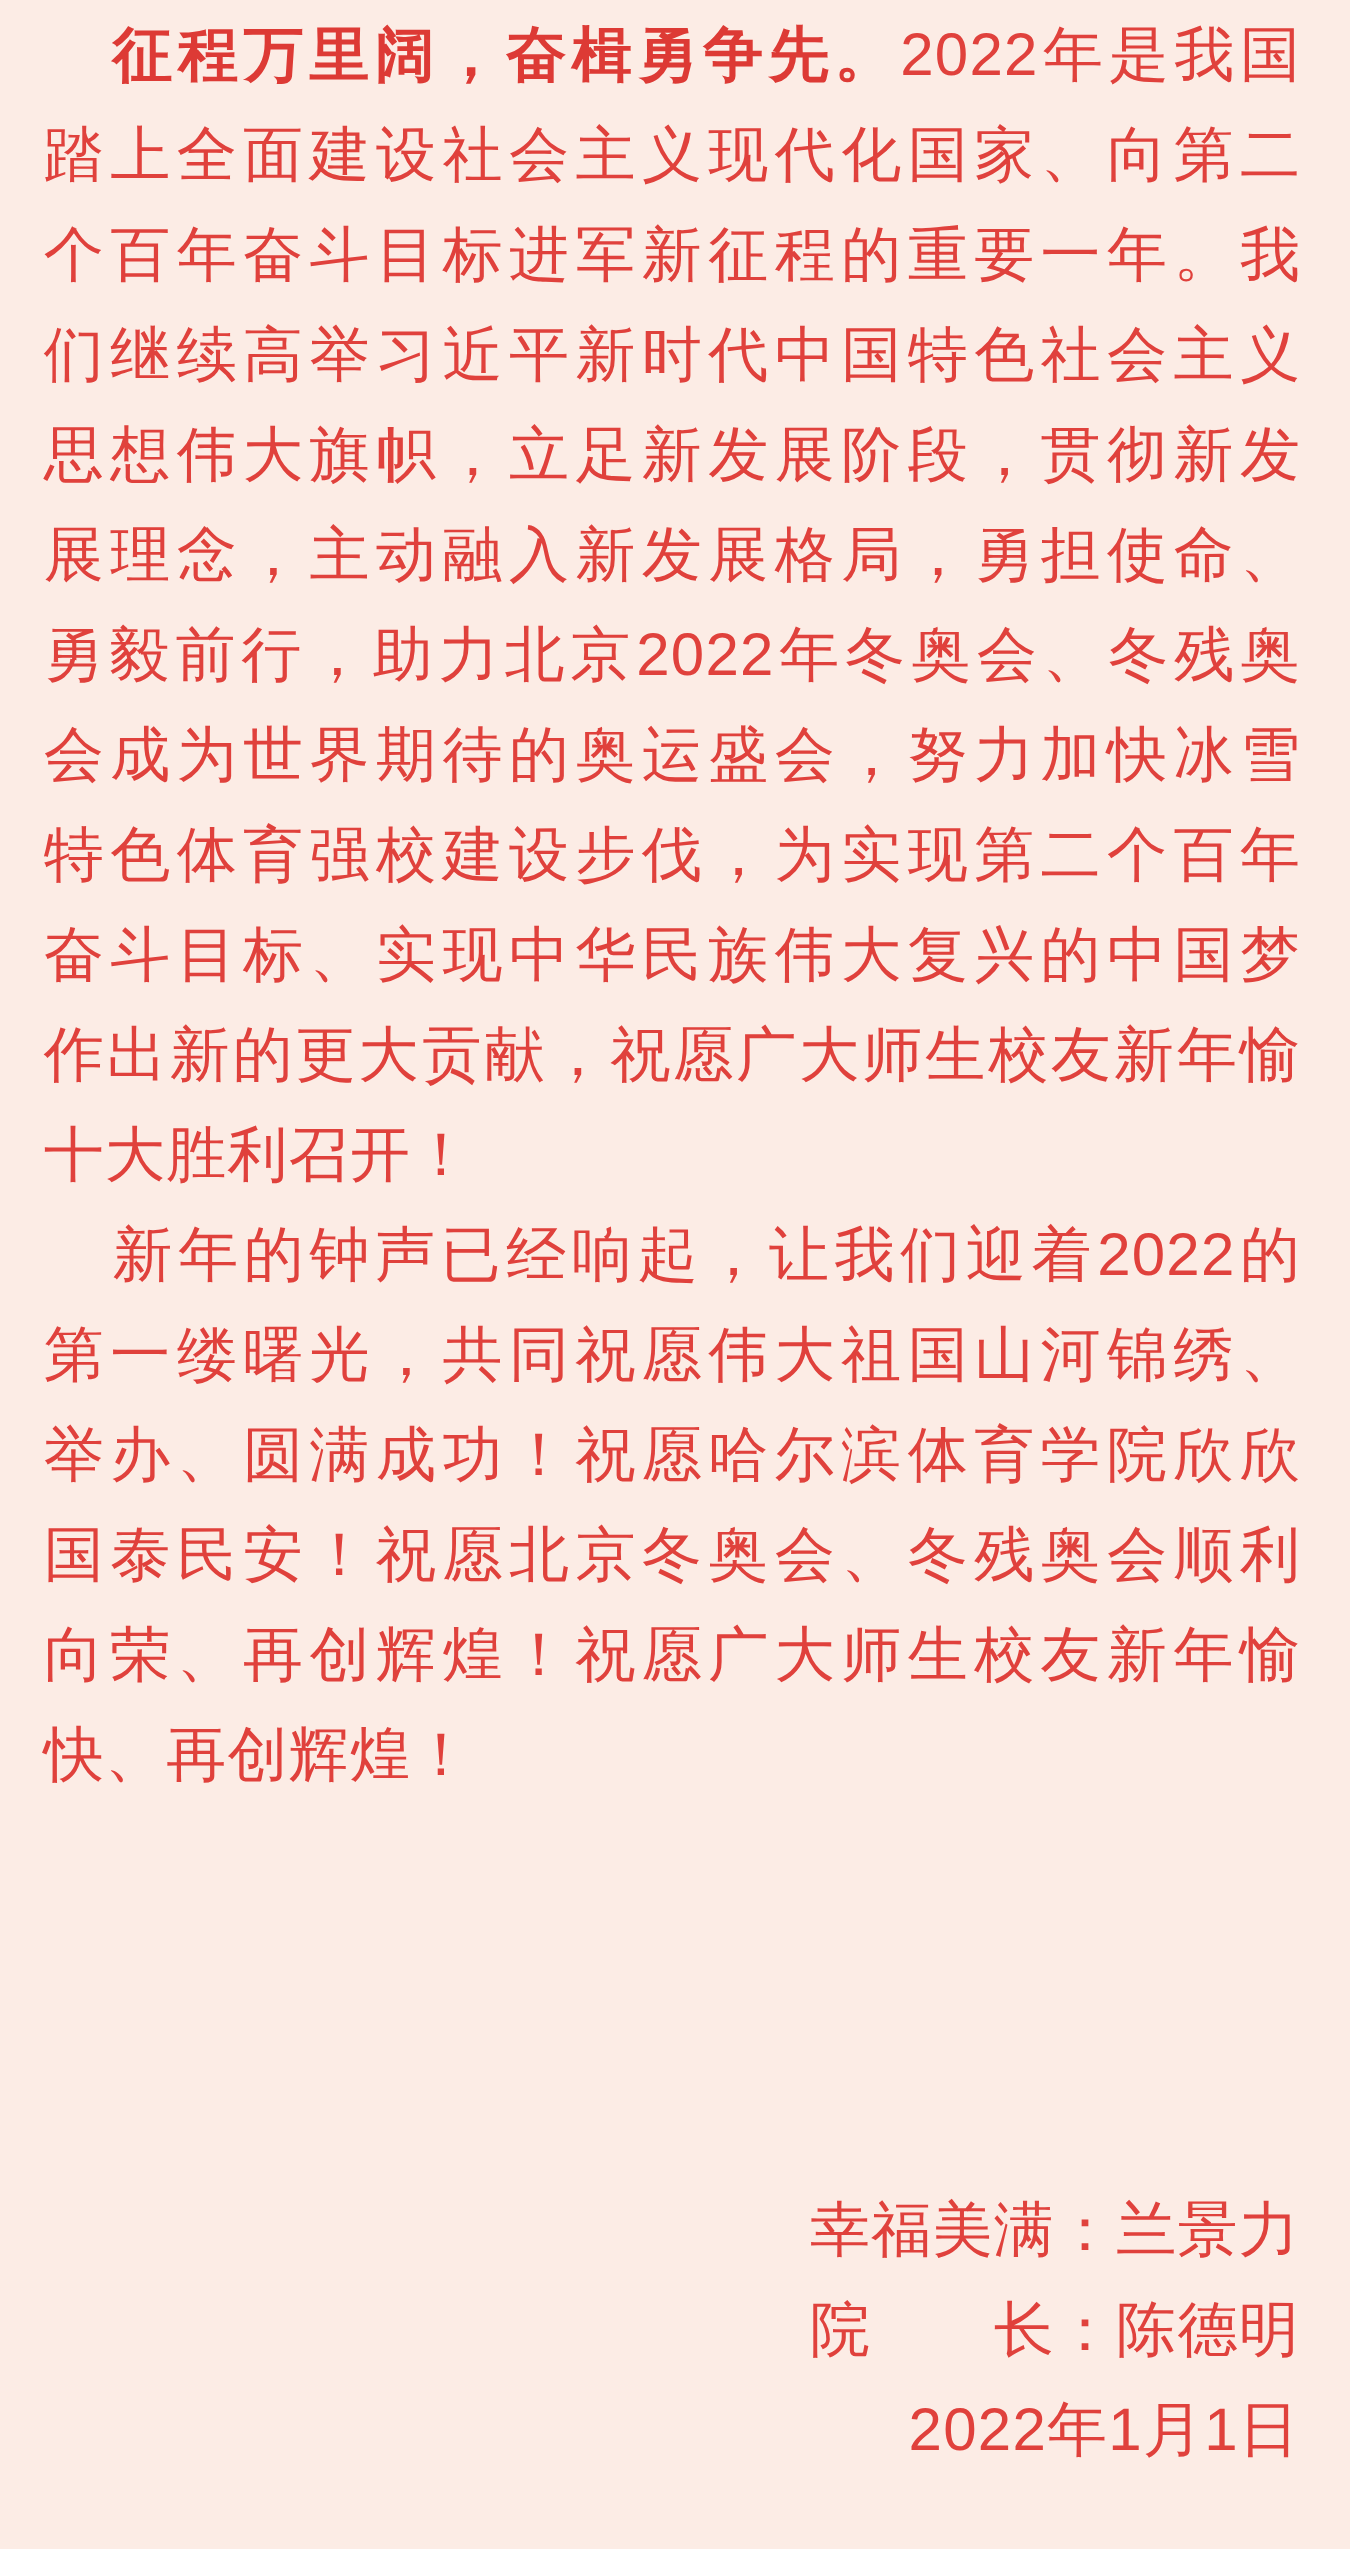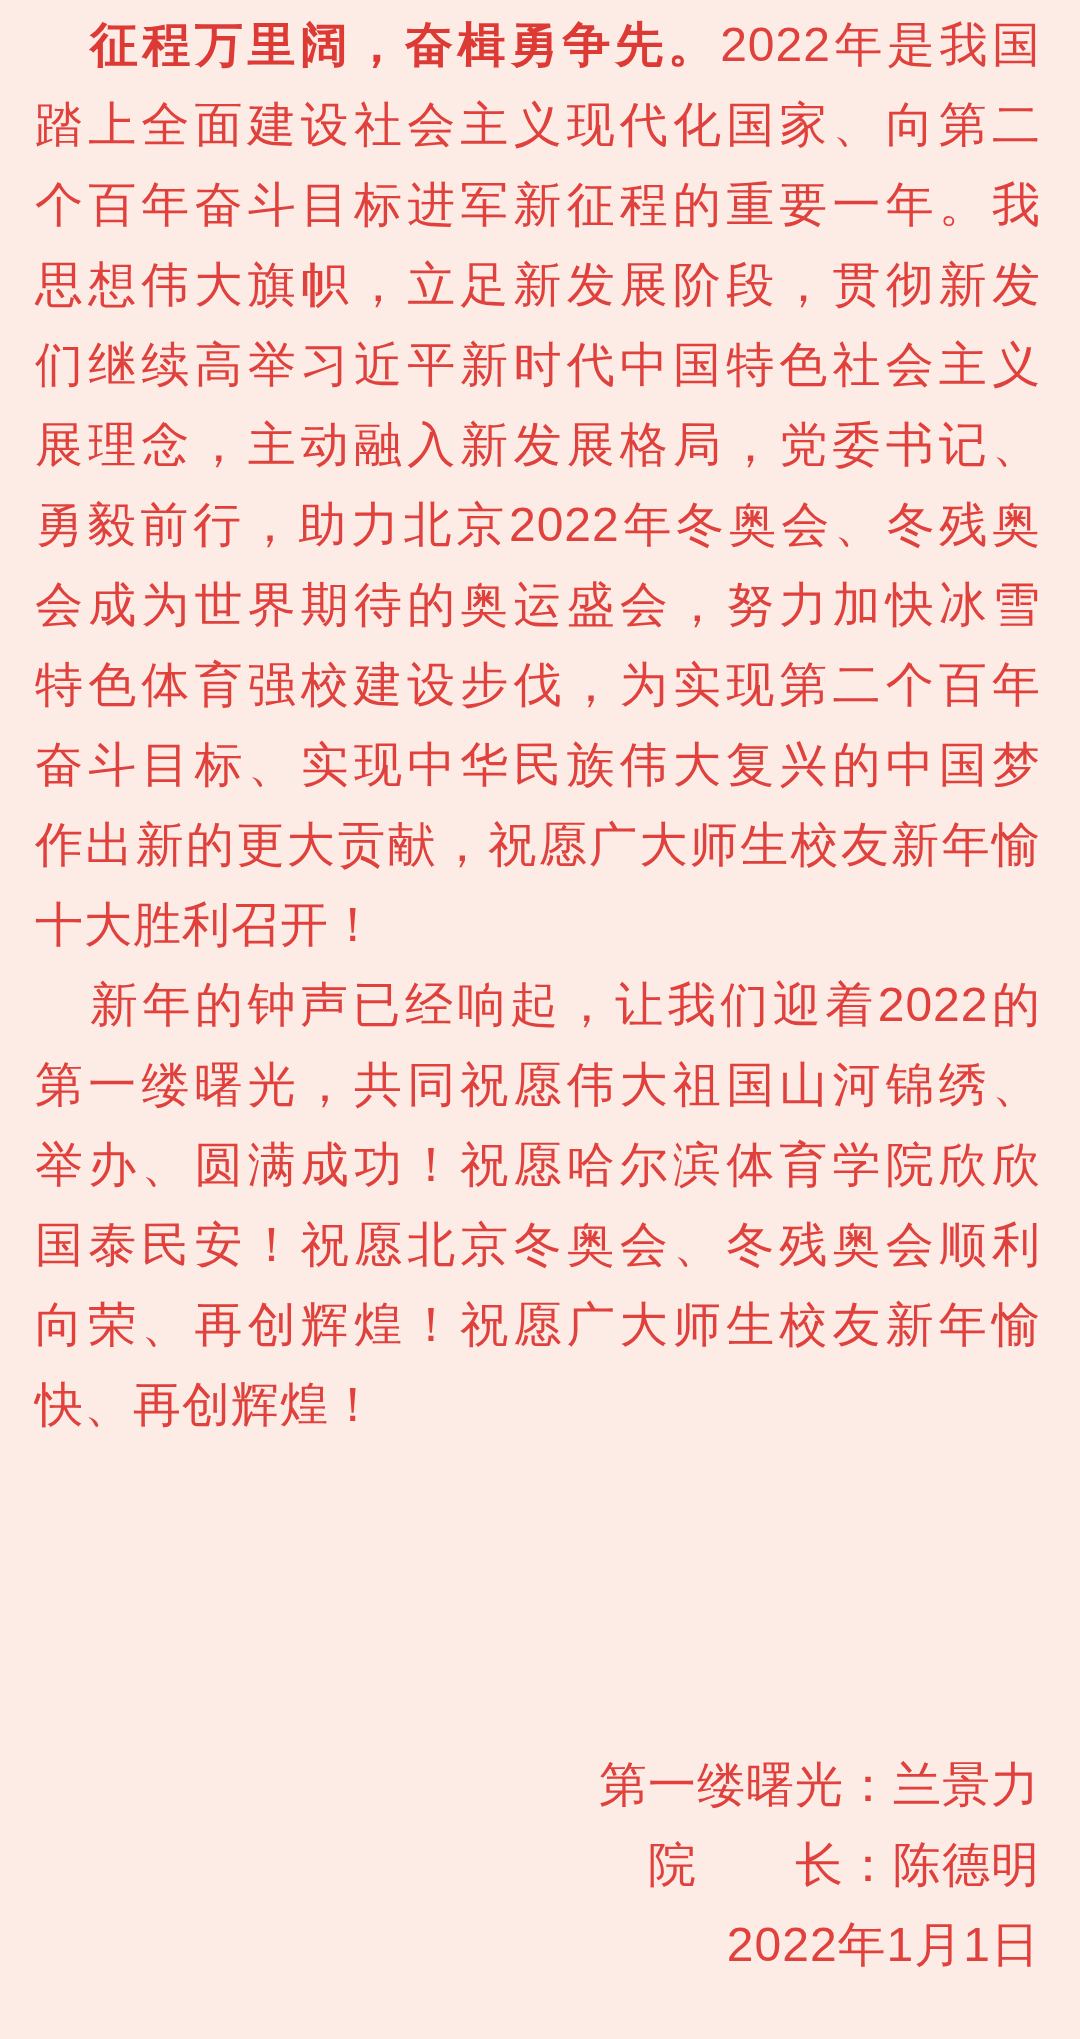--- a/index.html
+++ b/index.html
@@ -50,41 +50,41 @@
 <body>
 
 <div class="page">
 
   <div class="article">
 
     <div>
       <div class="tline first"><span class="bold-lead">征程万里阔，奋楫勇争先。</span><span>2022年是我国</span></div>
       <div class="tline">踏上全面建设社会主义现代化国家、向第二</div>
       <div class="tline">个百年奋斗目标进军新征程的重要一年。我</div>
+      <div class="tline">们继续高举习近平新时代中国特色社会主义</div>
       <div class="tline">思想伟大旗帜，立足新发展阶段，贯彻新发</div>
-      <div class="tline">们继续高举习近平新时代中国特色社会主义</div>
-      <div class="tline">展理念，主动融入新发展格局，党委书记、</div>
+      <div class="tline">展理念，主动融入新发展格局，勇担使命、</div>
       <div class="tline">勇毅前行，助力北京2022年冬奥会、冬残奥</div>
       <div class="tline">会成为世界期待的奥运盛会，努力加快冰雪</div>
       <div class="tline">特色体育强校建设步伐，为实现第二个百年</div>
       <div class="tline">奋斗目标、实现中华民族伟大复兴的中国梦</div>
       <div class="tline">作出新的更大贡献，祝愿广大师生校友新年愉</div>
       <div class="tline short">十大胜利召开！</div>
     </div>
 
     <div>
       <div class="tline first">新年的钟声已经响起，让我们迎着2022的</div>
       <div class="tline">第一缕曙光，共同祝愿伟大祖国山河锦绣、</div>
       <div class="tline">举办、圆满成功！祝愿哈尔滨体育学院欣欣</div>
       <div class="tline">国泰民安！祝愿北京冬奥会、冬残奥会顺利</div>
       <div class="tline">向荣、再创辉煌！祝愿广大师生校友新年愉</div>
       <div class="tline short">快、再创辉煌！</div>
     </div>
 
   </div>
 
   <div class="signature">
-    <div class="sig-line">第一缕曙光：兰景力</div>
+    <div class="sig-line">幸福美满：兰景力</div>
     <div class="sig-line">院　　长：陈德明</div>
     <div class="sig-line">2022年1月1日</div>
   </div>
 
 </div>
 
 </body></html>

